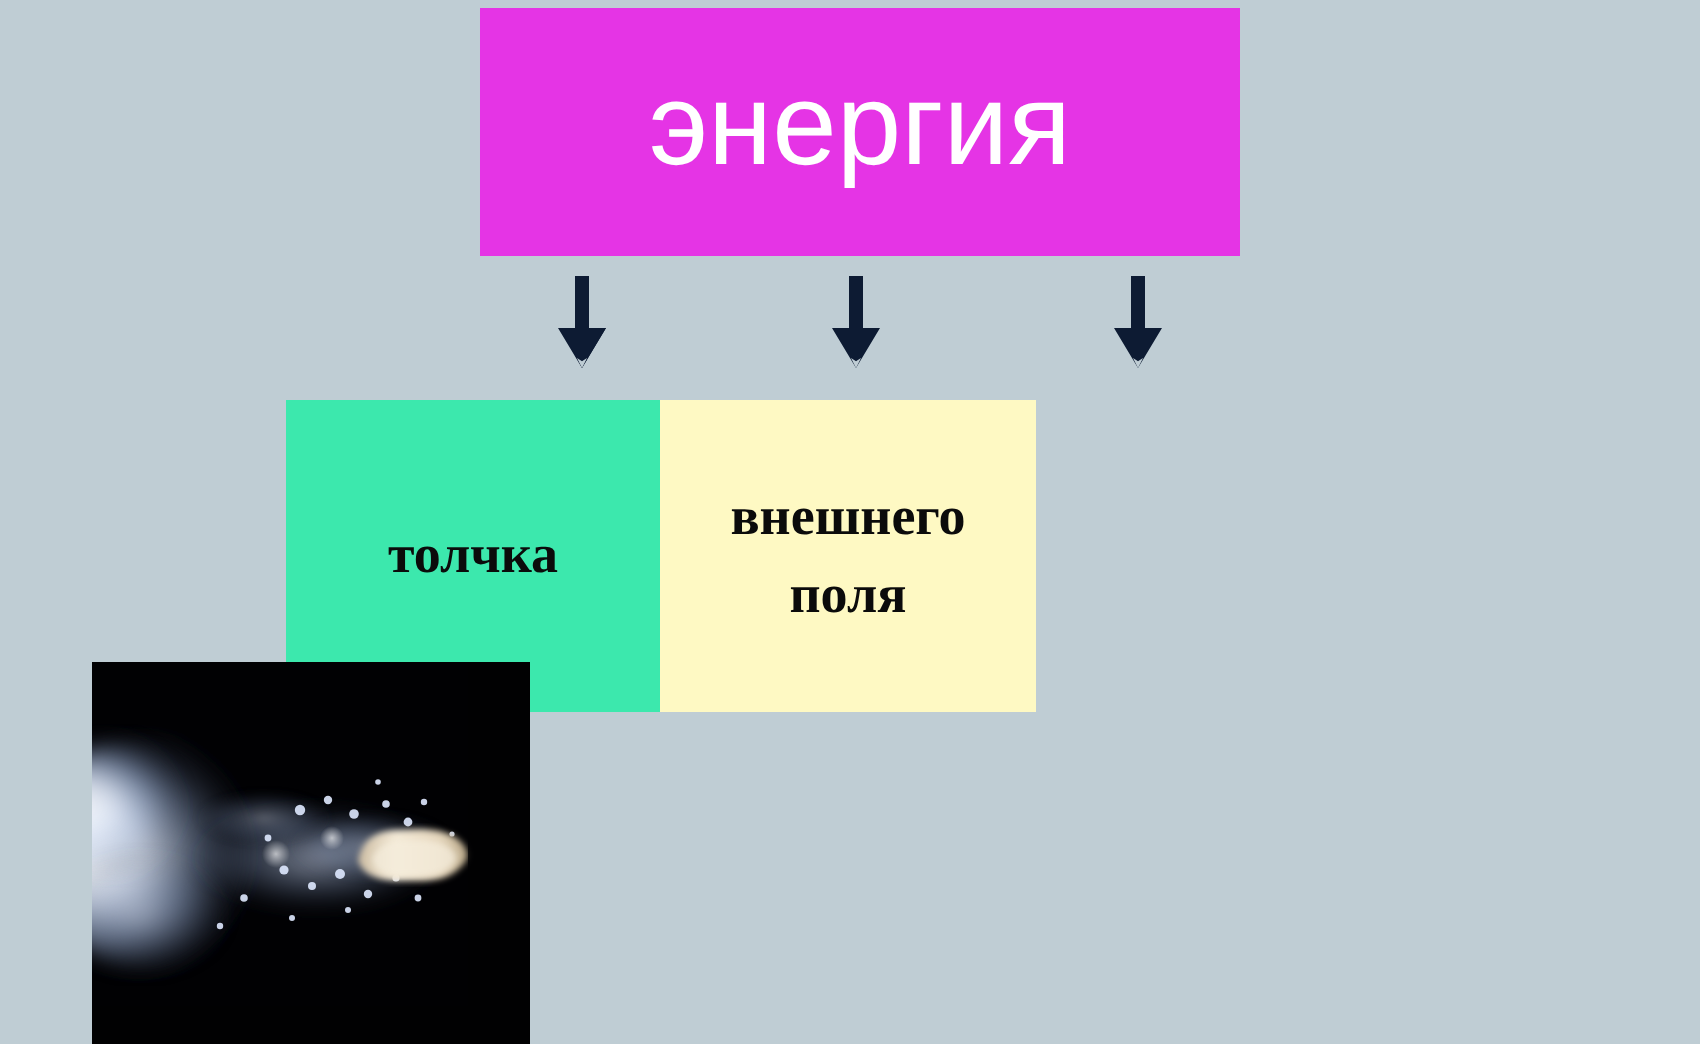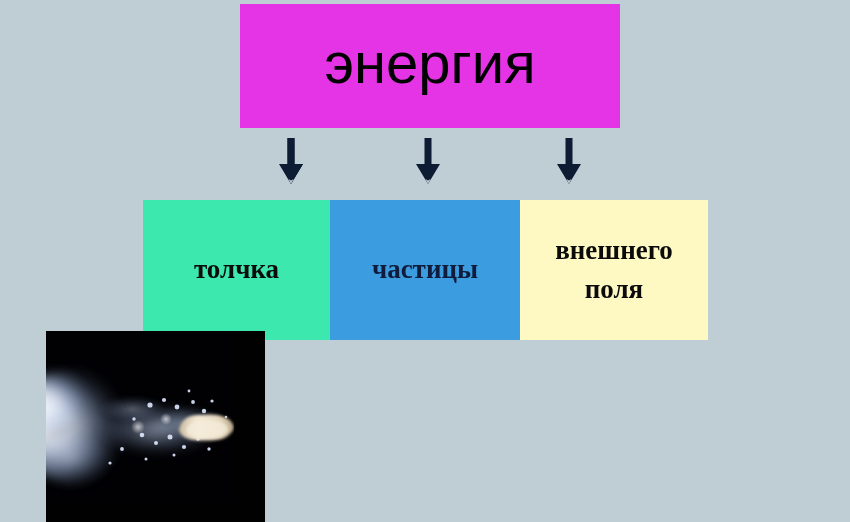--- a/index.html
+++ b/index.html
@@ -33,21 +33,21 @@
     background: #e534e5;
     display: flex;
     align-items: center;
     justify-content: center;
     box-sizing: border-box;
   }
   .node-energy .label {
     font-family: "Liberation Sans", sans-serif;
     font-size: 58px;
     line-height: 1;
-    color: #000000;
+    color: #ffffff;
     font-weight: 400;
     letter-spacing: 0px;
     white-space: nowrap;
     padding-bottom: 6px;
   }
 
   
   .arrow {
     position: absolute;
     width: 26px;
@@ -57,21 +57,21 @@
   .arrow-1 { left: 278px; top: 138px; }
   .arrow-2 { left: 415px; top: 138px; }
   .arrow-3 { left: 556px; top: 138px; }
 
   
   .row-terms {
     position: absolute;
     left: 143px;
     top: 200px;
     width: 565px;
-    height: 140px;
+    height: 156px;
     display: flex;
   }
   .term {
     display: flex;
     align-items: center;
     justify-content: center;
     text-align: center;
     box-sizing: border-box;
     font-family: "Liberation Serif", serif;
     font-weight: 700;
@@ -124,23 +124,20 @@
       <path d="M13 46 L10.5 41 L13 42.6 L15.5 41 Z" fill="#bfcdd4"></path>
     </svg>
   </div>
 
   <div class="row-terms">
 
     <div class="term term-0">
       <span class="text">толчка</span>
     </div>
 
-    <div class="term term-1">
-      <span class="text">частицы</span>
-    </div>
 
     <div class="term term-2">
       <span class="text">
         <span>внешнего</span><br>
         <span>поля</span>
       </span>
     </div>
 
   </div>
 

